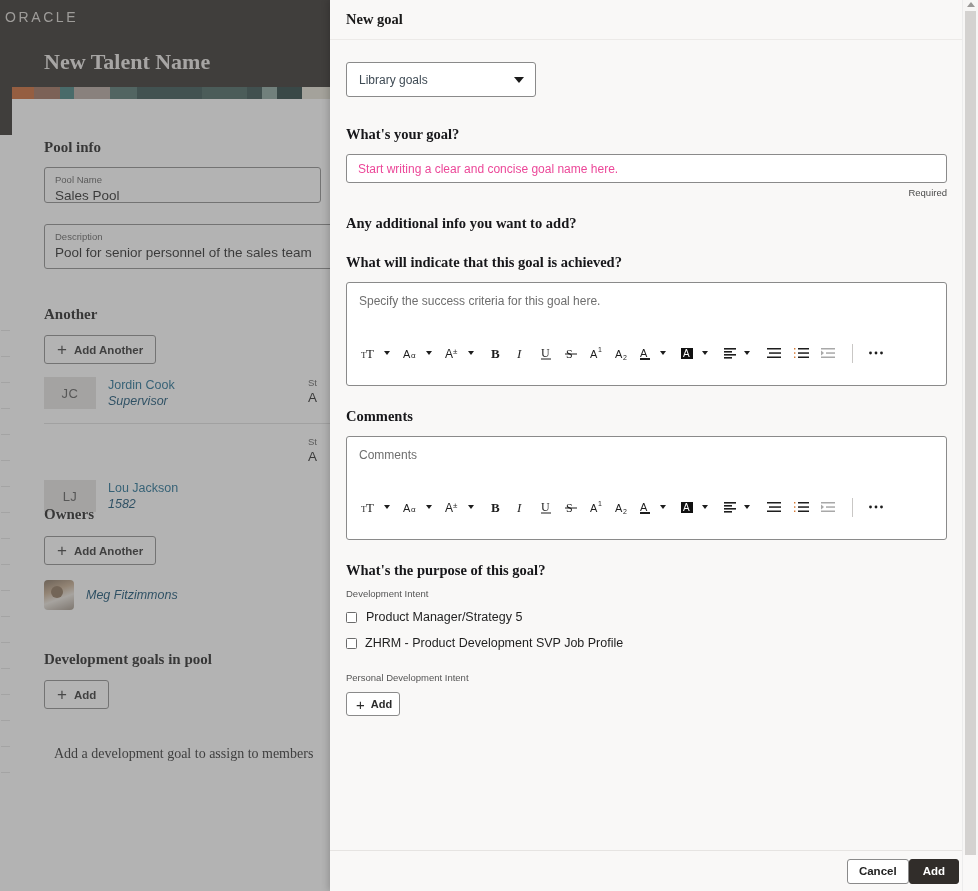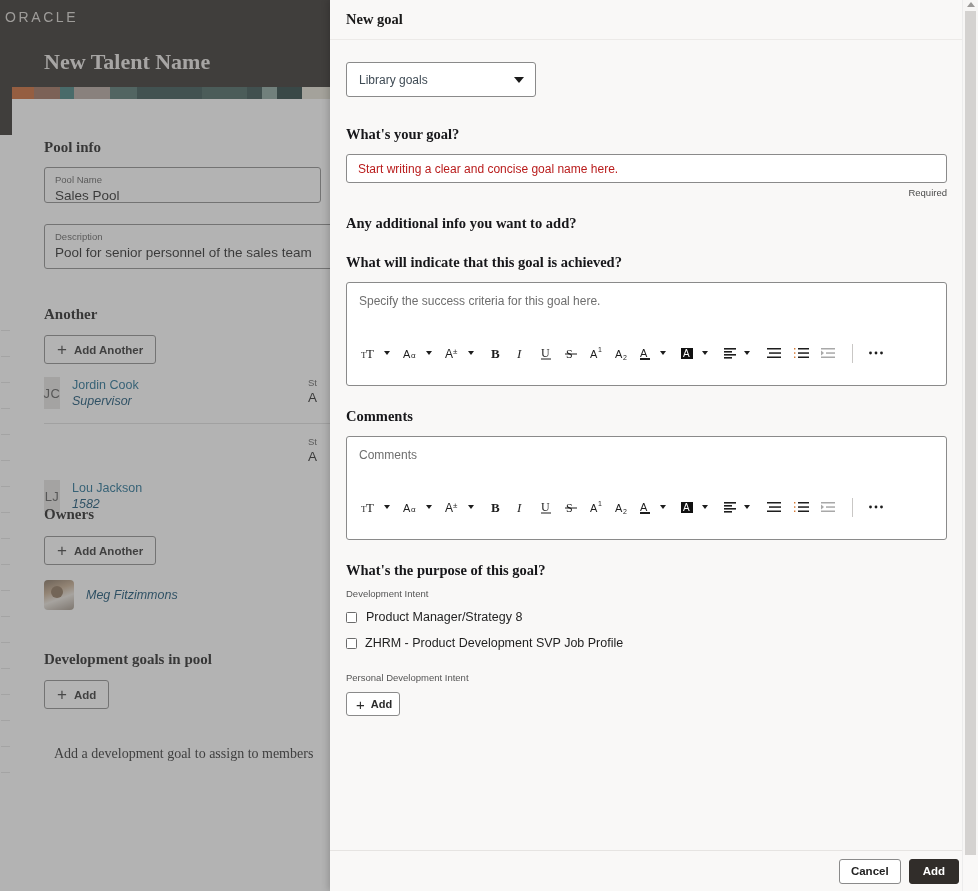--- a/index.html
+++ b/index.html
@@ -61,21 +61,21 @@
   .bg-field .lbl { font-size: 9.5px; color: #5c5c5c; line-height: 12px; display:block; }
   .bg-field .val { font-size: 13.5px; color: #1f1f1f; line-height: 19px; display:block; }
   .bg-btn {
     position: absolute; border: 1px solid #8a8a8a; border-radius: 3px;
     background: #ffffff; height: 29px; display: flex; align-items: center;
     gap: 7px; padding: 0 12px; font-size: 11.5px; font-weight: bold; color: #2b2b2b;
     font-family: "Liberation Sans", sans-serif;
   }
   .bg-btn .plus { font-size: 17px; font-weight: 300; line-height: 1; color: #3a3a3a; }
   .avatar-sq {
-    width: 16px; height: 32px; border-radius: 0; background: #e3e1df;
+    width: 52px; height: 32px; border-radius: 0; background: #e3e1df;
     display: flex; align-items: center; justify-content: center;
     font-size: 13px; color: #555; letter-spacing: .5px;
   }
   .avatar-photo {
     width: 30px; height: 30px; border-radius: 4px;
     background: linear-gradient(160deg,#7d6a57 0%, #c4a98c 35%, #e8e2da 60%, #9c8f82 100%);
     position: relative; overflow: hidden;
   }
   .avatar-photo::after{
     content:""; position:absolute; left:7px; top:6px; width:12px; height:12px;
@@ -116,21 +116,21 @@
   .modal-title {
     font-size: 14.5px; font-weight: bold; color: #1a1a1a;
     font-family: "Liberation Serif", serif;
   }
   .modal-body {
     flex: 1 1 auto; padding: 18px 30px 0 16px; overflow: hidden; position: relative;
   }
   .modal-footer {
     flex: 0 0 41px; border-top: 1px solid #e6e4e2;
     display: flex; align-items: center; justify-content: flex-end;
-    gap: 8px; padding: 0 19px 0 0; background: #f9f8f7;
+    gap: 0; padding: 0 19px 0 0; background: #f9f8f7;
   }
   .btn {
     height: 25px; border-radius: 3px; font-size: 11.5px; font-weight: bold;
     display: flex; align-items: center; justify-content: center;
     font-family: "Liberation Sans", sans-serif; cursor: pointer;
   }
   .btn-secondary { min-width: 54px; padding: 0 11px; border: 1px solid #8a8a8a; background: #ffffff; color: #222; }
   .btn-primary { min-width: 40px; padding: 0 13px; border: 1px solid #312d2a; background: #312d2a; color: #ffffff; }
 
   .select-box {
@@ -142,21 +142,21 @@
   .caret { width:0; height:0; border-left:5px solid transparent; border-right:5px solid transparent; border-top:6px solid #1a1a1a; }
 
   .q-title {
     font-size: 14.5px; font-weight: bold; color: #17171a;
     font-family: "Liberation Serif", serif; margin: 0;
   }
   .input-line {
     width: 601px; height: 29px; border: 1px solid #8a8a8a; border-radius: 3px;
     background: #ffffff; display: flex; align-items: center; padding: 0 11px;
   }
-  .ph { font-size: 12px; color: #b91c1c; }
+  .ph { font-size: 12px; color: #ec4899; }
   .required-note { font-size: 9.5px; color: #4a4a4a; text-align: right; width: 601px; }
 
   .textarea-box {
     width: 601px; border: 1px solid #8a8a8a; border-radius: 3px; background: #ffffff;
     position: relative;
   }
   .ta-ph { font-size: 12px; color: #6e6e6e; padding: 11px 12px 0 12px; }
 
   
   .rtbar {
@@ -594,21 +594,21 @@
             </div>
         </div>
       </div>
 
       
       <div class="q-title" style="margin-top:22px;">What's the purpose of this goal?</div>
       <div class="sublabel" style="margin-top:9px;">Development Intent</div>
 
       <div class="cbrow" style="margin-top:11px;">
         <span class="cbox"></span>
-        <span class="cblabel">Product Manager/Strategy 8</span>
+        <span class="cblabel">Product Manager/Strategy 5</span>
       </div>
       <div class="cbrow" style="margin-top:12px;gap:8px;">
         <span class="cbox"></span>
         <span class="cblabel">ZHRM - Product Development SVP Job Profile</span>
       </div>
 
       <div class="sublabel" style="margin-top:22px;">Personal Development Intent</div>
       <div class="add-sm" style="margin-top:9px;">
         <span class="plus">+</span>
         <span>Add</span>

